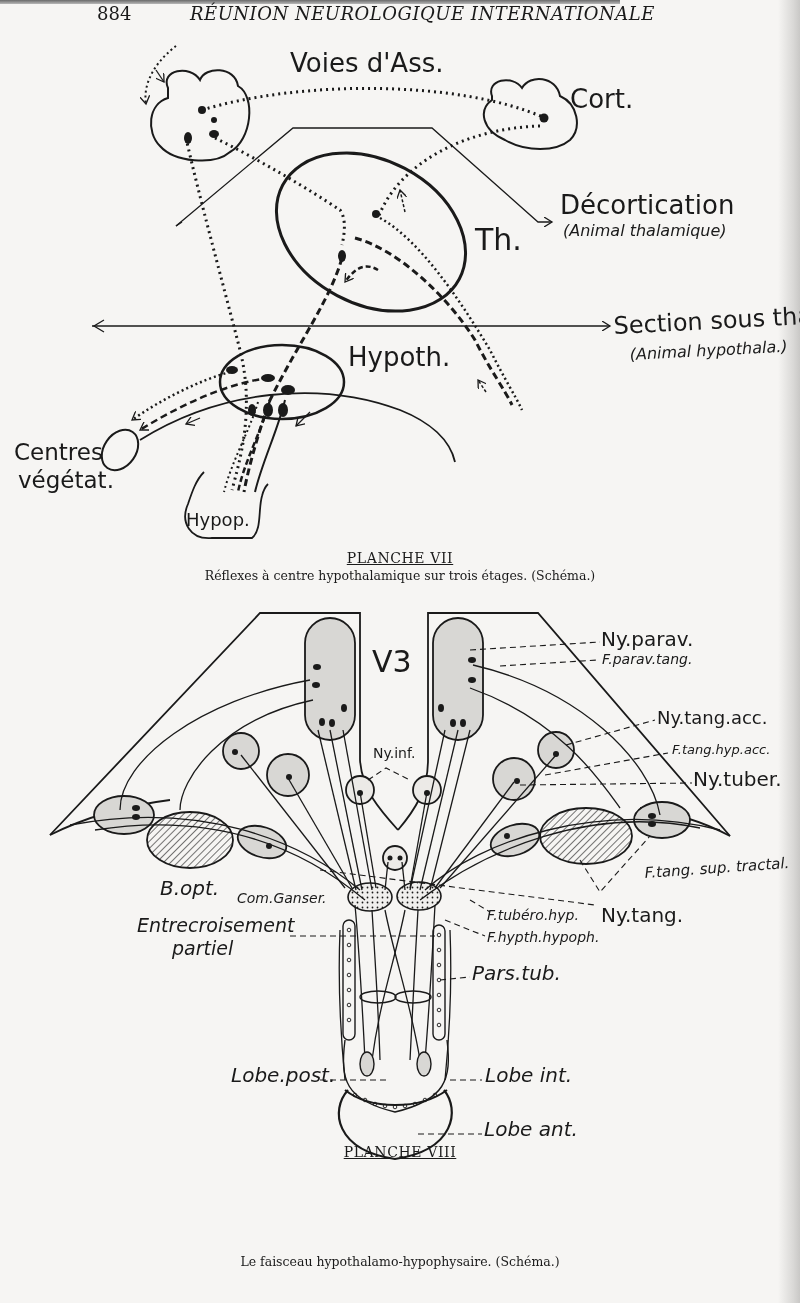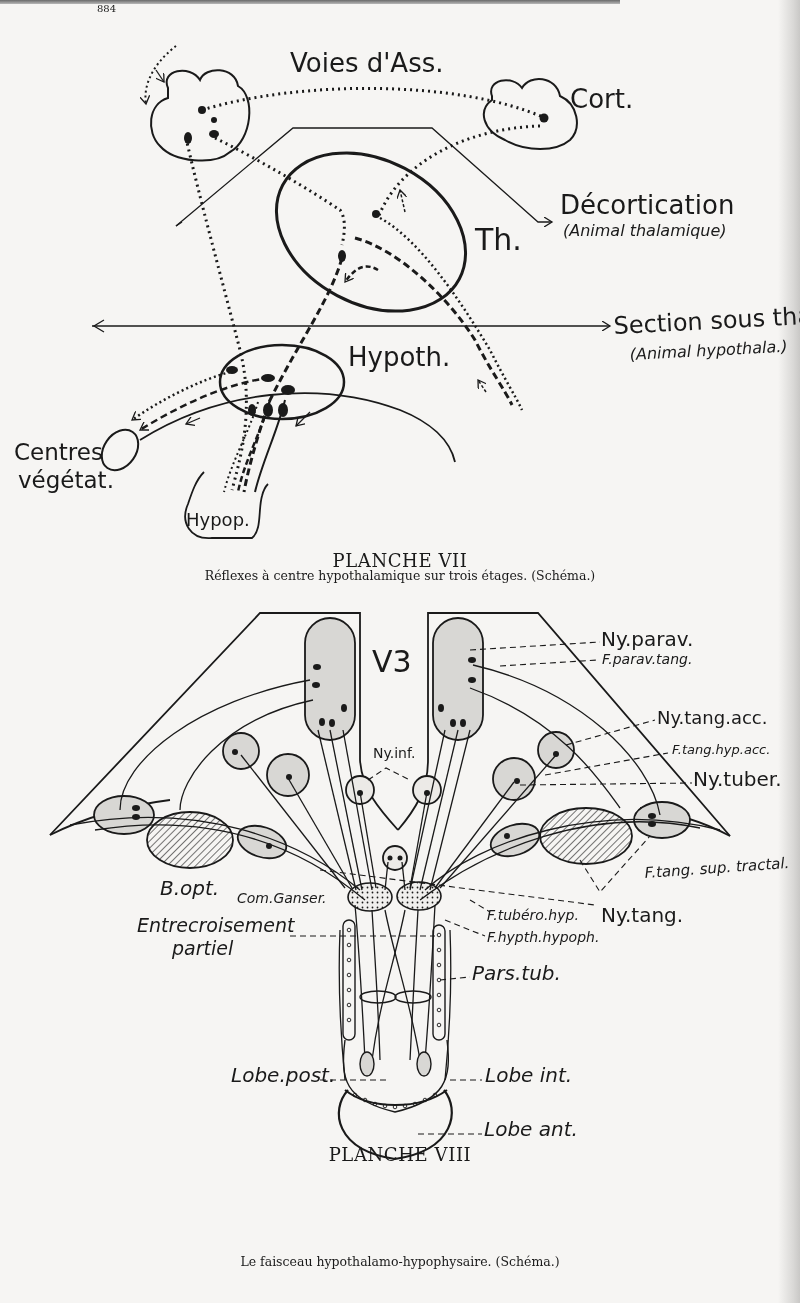--- a/index.html
+++ b/index.html
@@ -1,36 +1,37 @@
 <!DOCTYPE html>
 <html><head>
 <meta charset="utf-8">
 <style>
   html, body { margin:0; padding:0; }
   body { width:800px; height:1303px; background:#f6f5f3; position:relative; overflow:hidden; font-family:"DejaVu Sans", sans-serif; color:#1a1a1a; }
   .page-edge { position:absolute; right:0; top:0; width:22px; height:1303px; background:linear-gradient(to right, rgba(246,245,243,0), #d9d8d6 70%, #c9c8c6); }
   .top-rule { position:absolute; left:0; top:0; width:620px; height:4px; background:linear-gradient(to bottom, #6a6a6a, #b8b8b8); }
-  .running-head { position:absolute; top:3px; left:0; width:768px; height:20px; font-family:"DejaVu Serif", serif; font-size:10px;text-align:right; }
+  .running-head { position:absolute; top:3px; left:0; width:768px; height:20px; font-family:"DejaVu Serif", serif; font-size:18px;text-align:right; }
   .page-num { position:absolute; left:97px; top:0; }
   .journal-title { position:absolute; left:190px; top:0; font-style:italic; letter-spacing:0.5px; }
   svg.fig { position:absolute; left:0; }
   .lbl { font-family:"DejaVu Sans", sans-serif; fill:#1a1a1a; }
   .it { font-style:italic; }
   .caption { position:absolute; left:0; width:800px; text-align:center; font-family:"DejaVu Serif", serif; color:#1a1a1a; }
-  .plate-title { font-size:18px; letter-spacing:0.6px; }
+  .plate-title { font-size:14px; letter-spacing:0.6px;text-decoration:underline; }
   .plate-sub { font-size:12.5px; }
 </style>
 </head>
 <body>
 
 <div class="top-rule"></div>
 <div class="page-edge"></div>
 
 <div class="running-head">
   <span class="page-num">884</span>
+  <span class="journal-title">RÉUNION NEUROLOGIQUE INTERNATIONALE</span>
 </div>
 
 <svg class="fig" width="800" height="540" viewBox="0 0 800 540" style="top:0">
   <defs>
     <marker id="arr" markerWidth="10" markerHeight="10" refX="8" refY="5" orient="auto" markerUnits="userSpaceOnUse">
       <path d="M0,0 L8,5 L0,10" fill="none" stroke="#1a1a1a" stroke-width="1.3"></path>
     </marker>
   </defs>
   <g stroke="#1a1a1a" fill="none">
 

